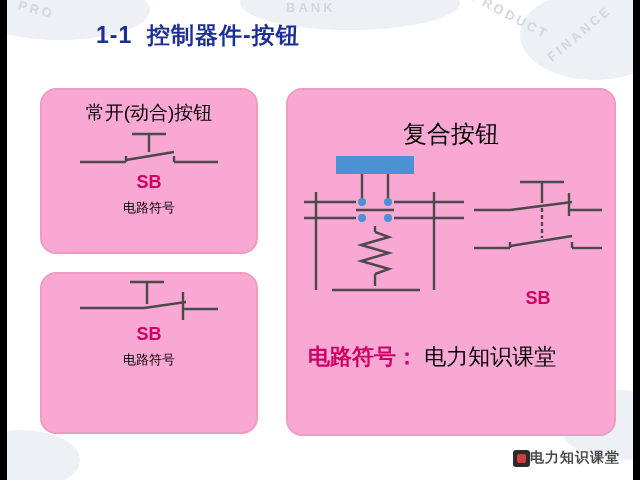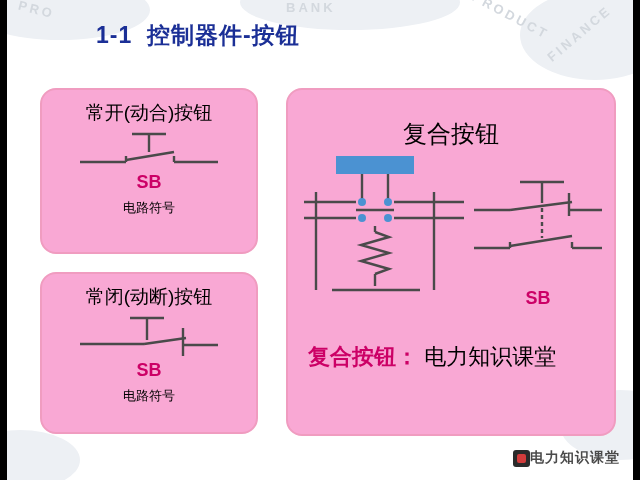--- a/index.html
+++ b/index.html
@@ -82,21 +82,20 @@
       <path d="M52 28 V34"></path>
       <path d="M52 32 L100 24"></path>
       <path d="M100 28 V34"></path>
       <path d="M100 34 H144"></path>
     </svg>
     <div class="sb-label">SB</div>
     <div class="box-caption">电路符号</div>
   </div>
 
   <div class="box nc-box">
-    <div class="box-title">常闭(动断)按钮</div>
     <svg class="sym" width="150" height="48" viewBox="0 0 150 48">
       <path d="M56 6 H90"></path>
       <path d="M73 6 V28"></path>
       <path d="M6 32 H70"></path>
       <path d="M70 32 L112 26"></path>
       <path d="M109 16 V44"></path>
       <path d="M109 33 H144"></path>
     </svg>
     <div class="sb-label">SB</div>
     <div class="box-caption">电路符号</div>
@@ -136,21 +135,21 @@
       <path class="dash" d="M74 32 V62"></path>
       <path d="M6 72 H42"></path>
       <path d="M42 66 V72"></path>
       <path d="M42 70 L104 60"></path>
       <path d="M104 66 V72"></path>
       <path d="M104 72 H134"></path>
     </svg>
     <div class="comp-sb">SB</div>
 
     <div class="comp-desc">
-      <span class="lead">复合按钮：</span>
+      <span class="lead">电路符号：</span>
       <span>电力知识课堂</span><br>
     </div>
   </div>
 
   <div class="footer">
     <span class="logo"></span>
     <span class="brand">电力知识课堂</span>
   </div>
 
 </div>

